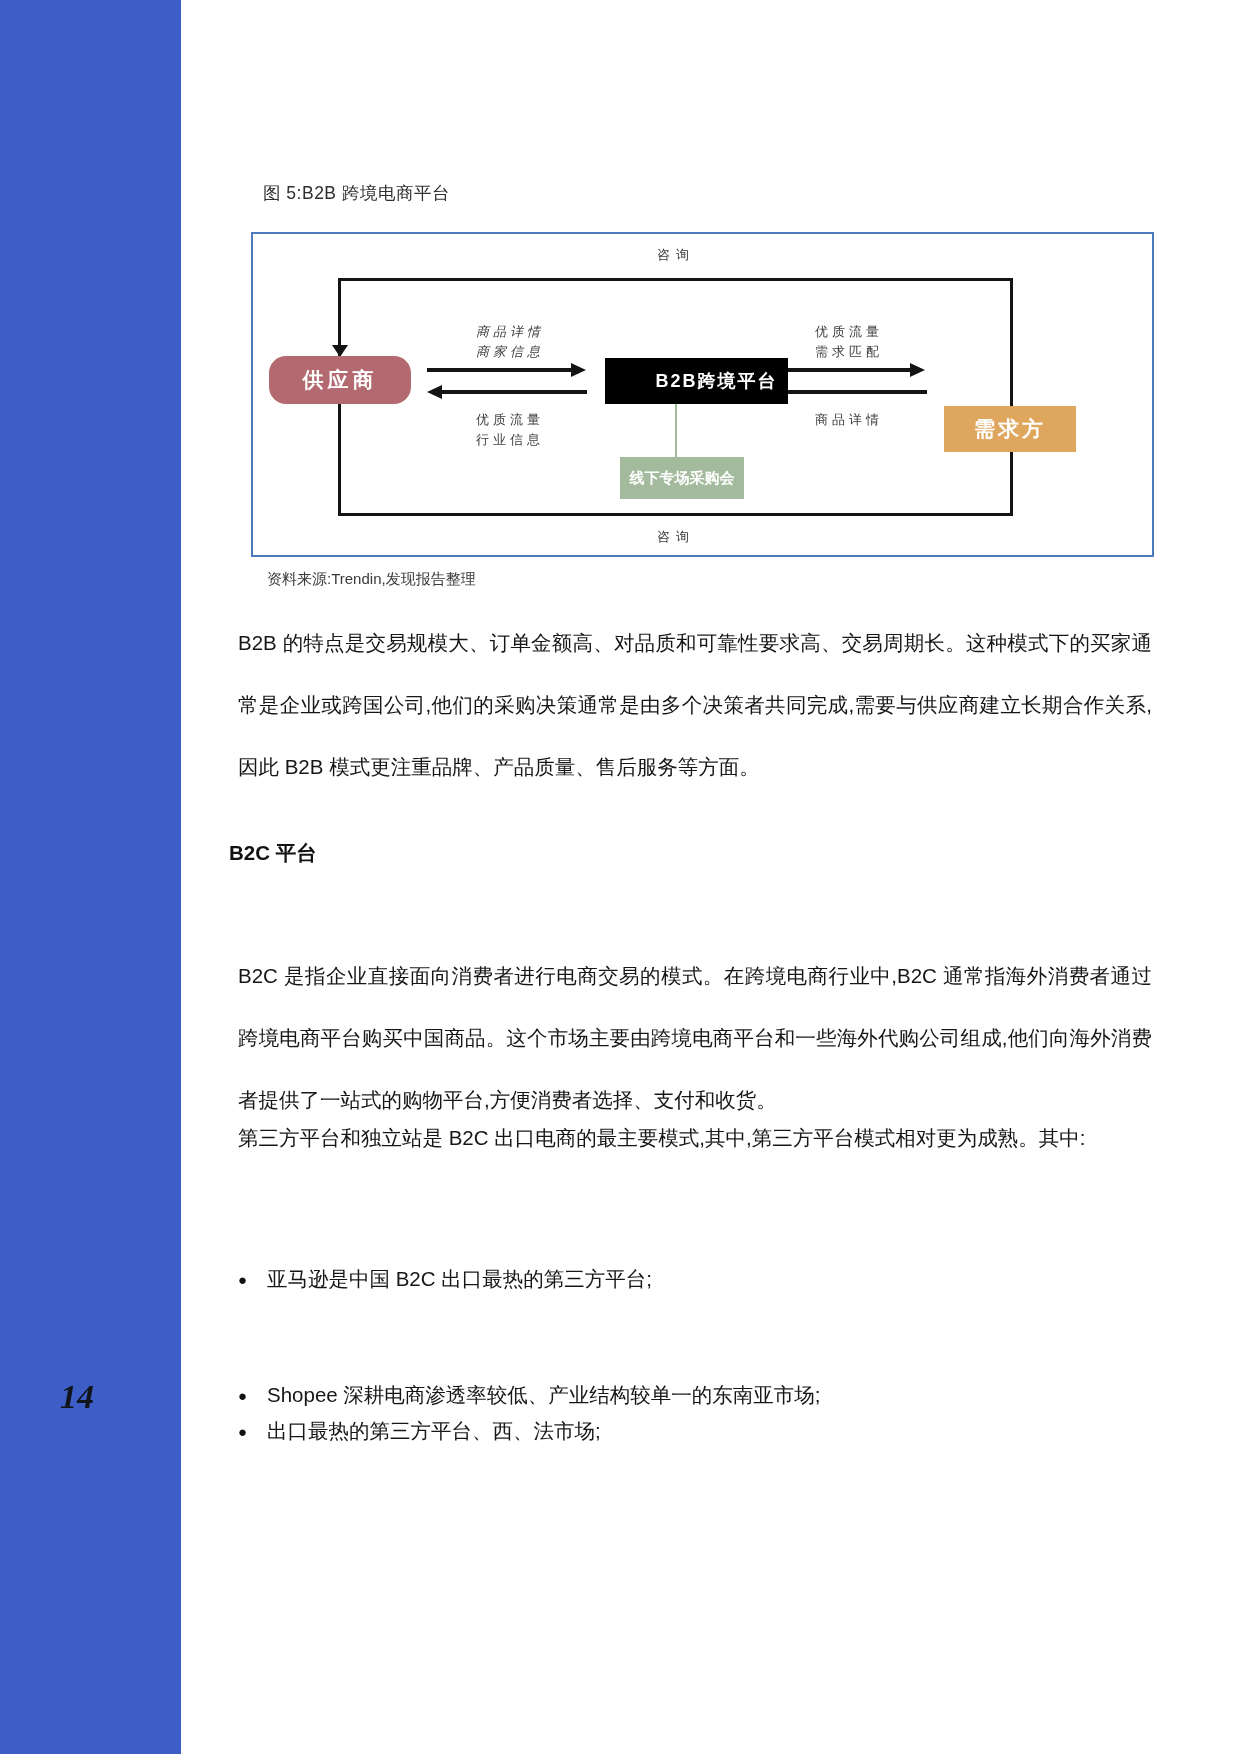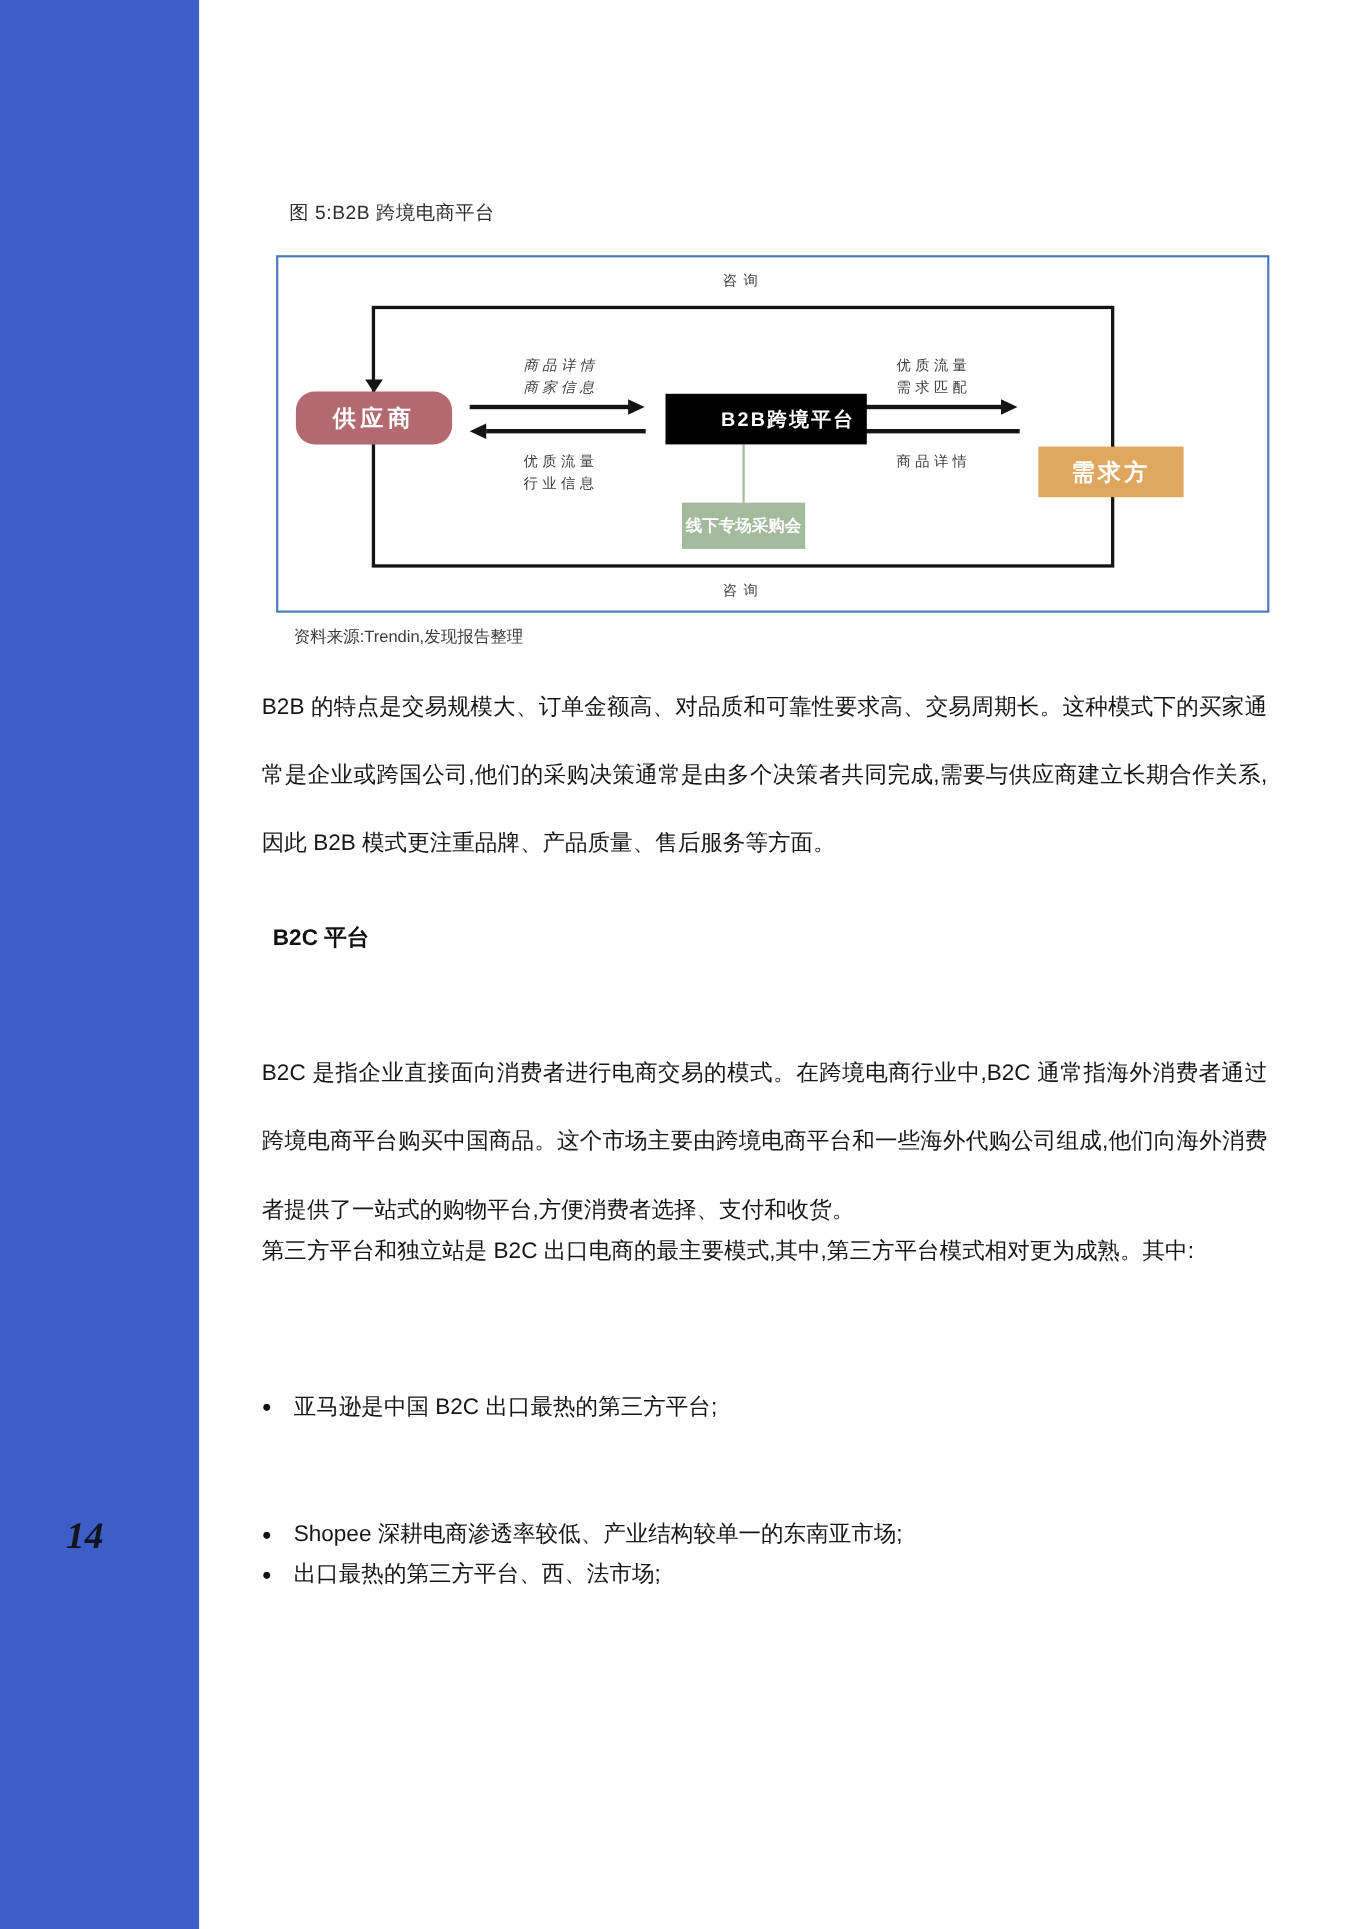--- a/index.html
+++ b/index.html
@@ -27,38 +27,38 @@
     position:absolute;left:85px;top:44px;width:675px;height:238px;
     border:3px solid #141414;box-sizing:border-box;z-index:1;
   }
   .node{
     position:absolute;display:flex;align-items:center;justify-content:center;
     color:#ffffff;font-weight:bold;z-index:3;text-align:center;
   }
   .node.supplier{left:16px;top:122px;width:142px;height:48px;font-size:21px;letter-spacing:4px;border-radius:17px;}
   .node.platform{left:352px;top:124px;width:143px;height:46px;font-size:18px;letter-spacing:2px;}
   .node.demander{left:691px;top:124px;width:132px;height:46px;font-size:21px;letter-spacing:3px;margin-top:48px;}
-  .node.subbox{left:367px;top:223px;width:112px;height:42px;font-size:15px;letter-spacing:0;}
+  .node.subbox{left:367px;top:223px;width:124px;height:42px;font-size:15px;letter-spacing:0;}
   .connector{position:absolute;left:422px;top:170px;width:2px;height:53px;z-index:2;}
   .tri{position:absolute;width:0;height:0;z-index:2;}
   .tri.down{left:79px;top:111px;border-left:8px solid transparent;border-right:8px solid transparent;border-top:12px solid #141414;}
   .tri.up{left:751px;top:170px;border-left:8px solid transparent;border-right:8px solid transparent;border-bottom:12px solid #141414;}
   .arrow-line{position:absolute;height:4px;background:#141414;z-index:2;}
   .tri.right{border-top:7px solid transparent;border-bottom:7px solid transparent;border-left:15px solid #141414;}
   .tri.left{border-top:7px solid transparent;border-bottom:7px solid transparent;border-right:15px solid #141414;}
   .edge-label{
     position:absolute;transform:translateX(-50%);text-align:center;
     font-size:13px;letter-spacing:4px;color:#3c3c3c;line-height:20px;white-space:pre-line;z-index:2;
   }
   .source-line{position:absolute;left:267px;top:570px;font-size:15px;color:#3a3a3a;}
   .body-par{
     position:absolute;left:238px;width:914px;margin:0;
     font-size:20.5px;line-height:62px;color:#161616;text-align:justify;
   }
-  .sec-heading{position:absolute;left:248px;margin:0;font-size:20.5px;line-height:30px;color:#111;font-weight:bold;}
+  .sec-heading{position:absolute;left:229px;margin:0;font-size:20.5px;line-height:30px;color:#111;font-weight:bold;}
   .bullet{position:absolute;left:238px;width:914px;line-height:34px;font-size:20.5px;color:#161616;}
   .bullet .dot{display:inline-block;width:29px;font-size:15px;vertical-align:1px;color:#111;}
 </style>
 </head>
 <body>
 
 <div class="sidebar" style="background: rgb(61, 94, 198);"></div>
 
 <div class="page-number">14</div>
 

